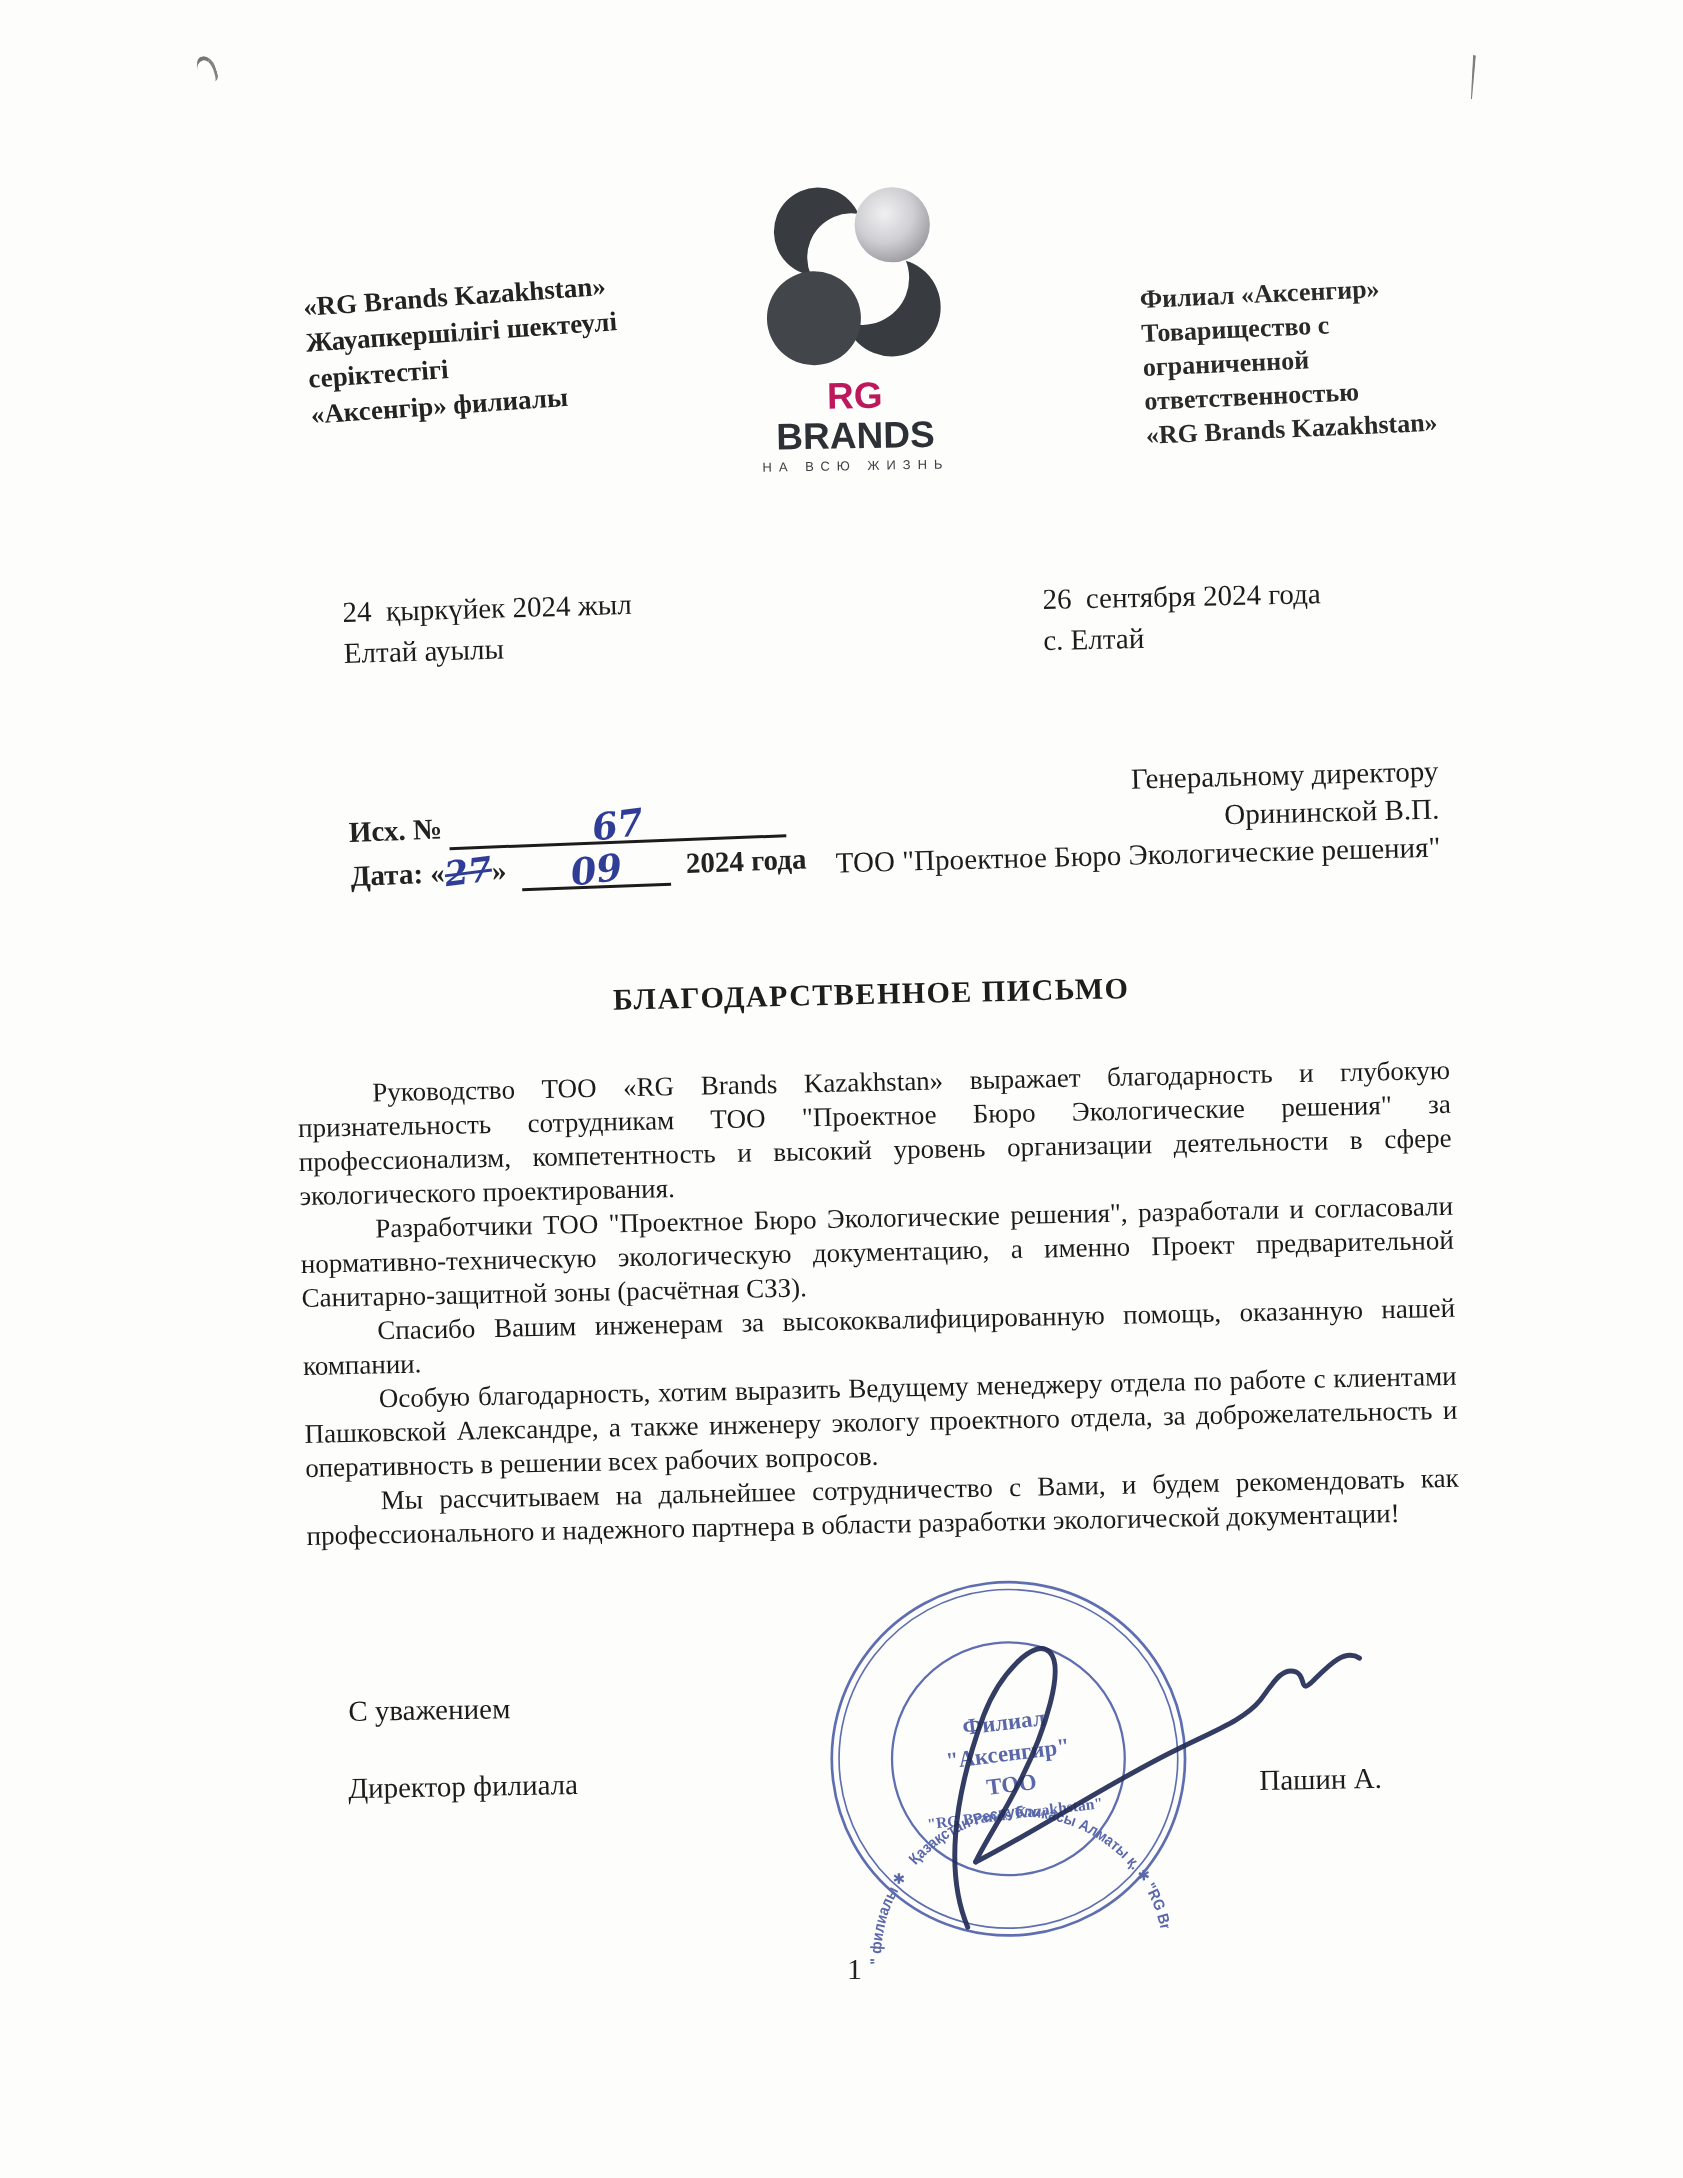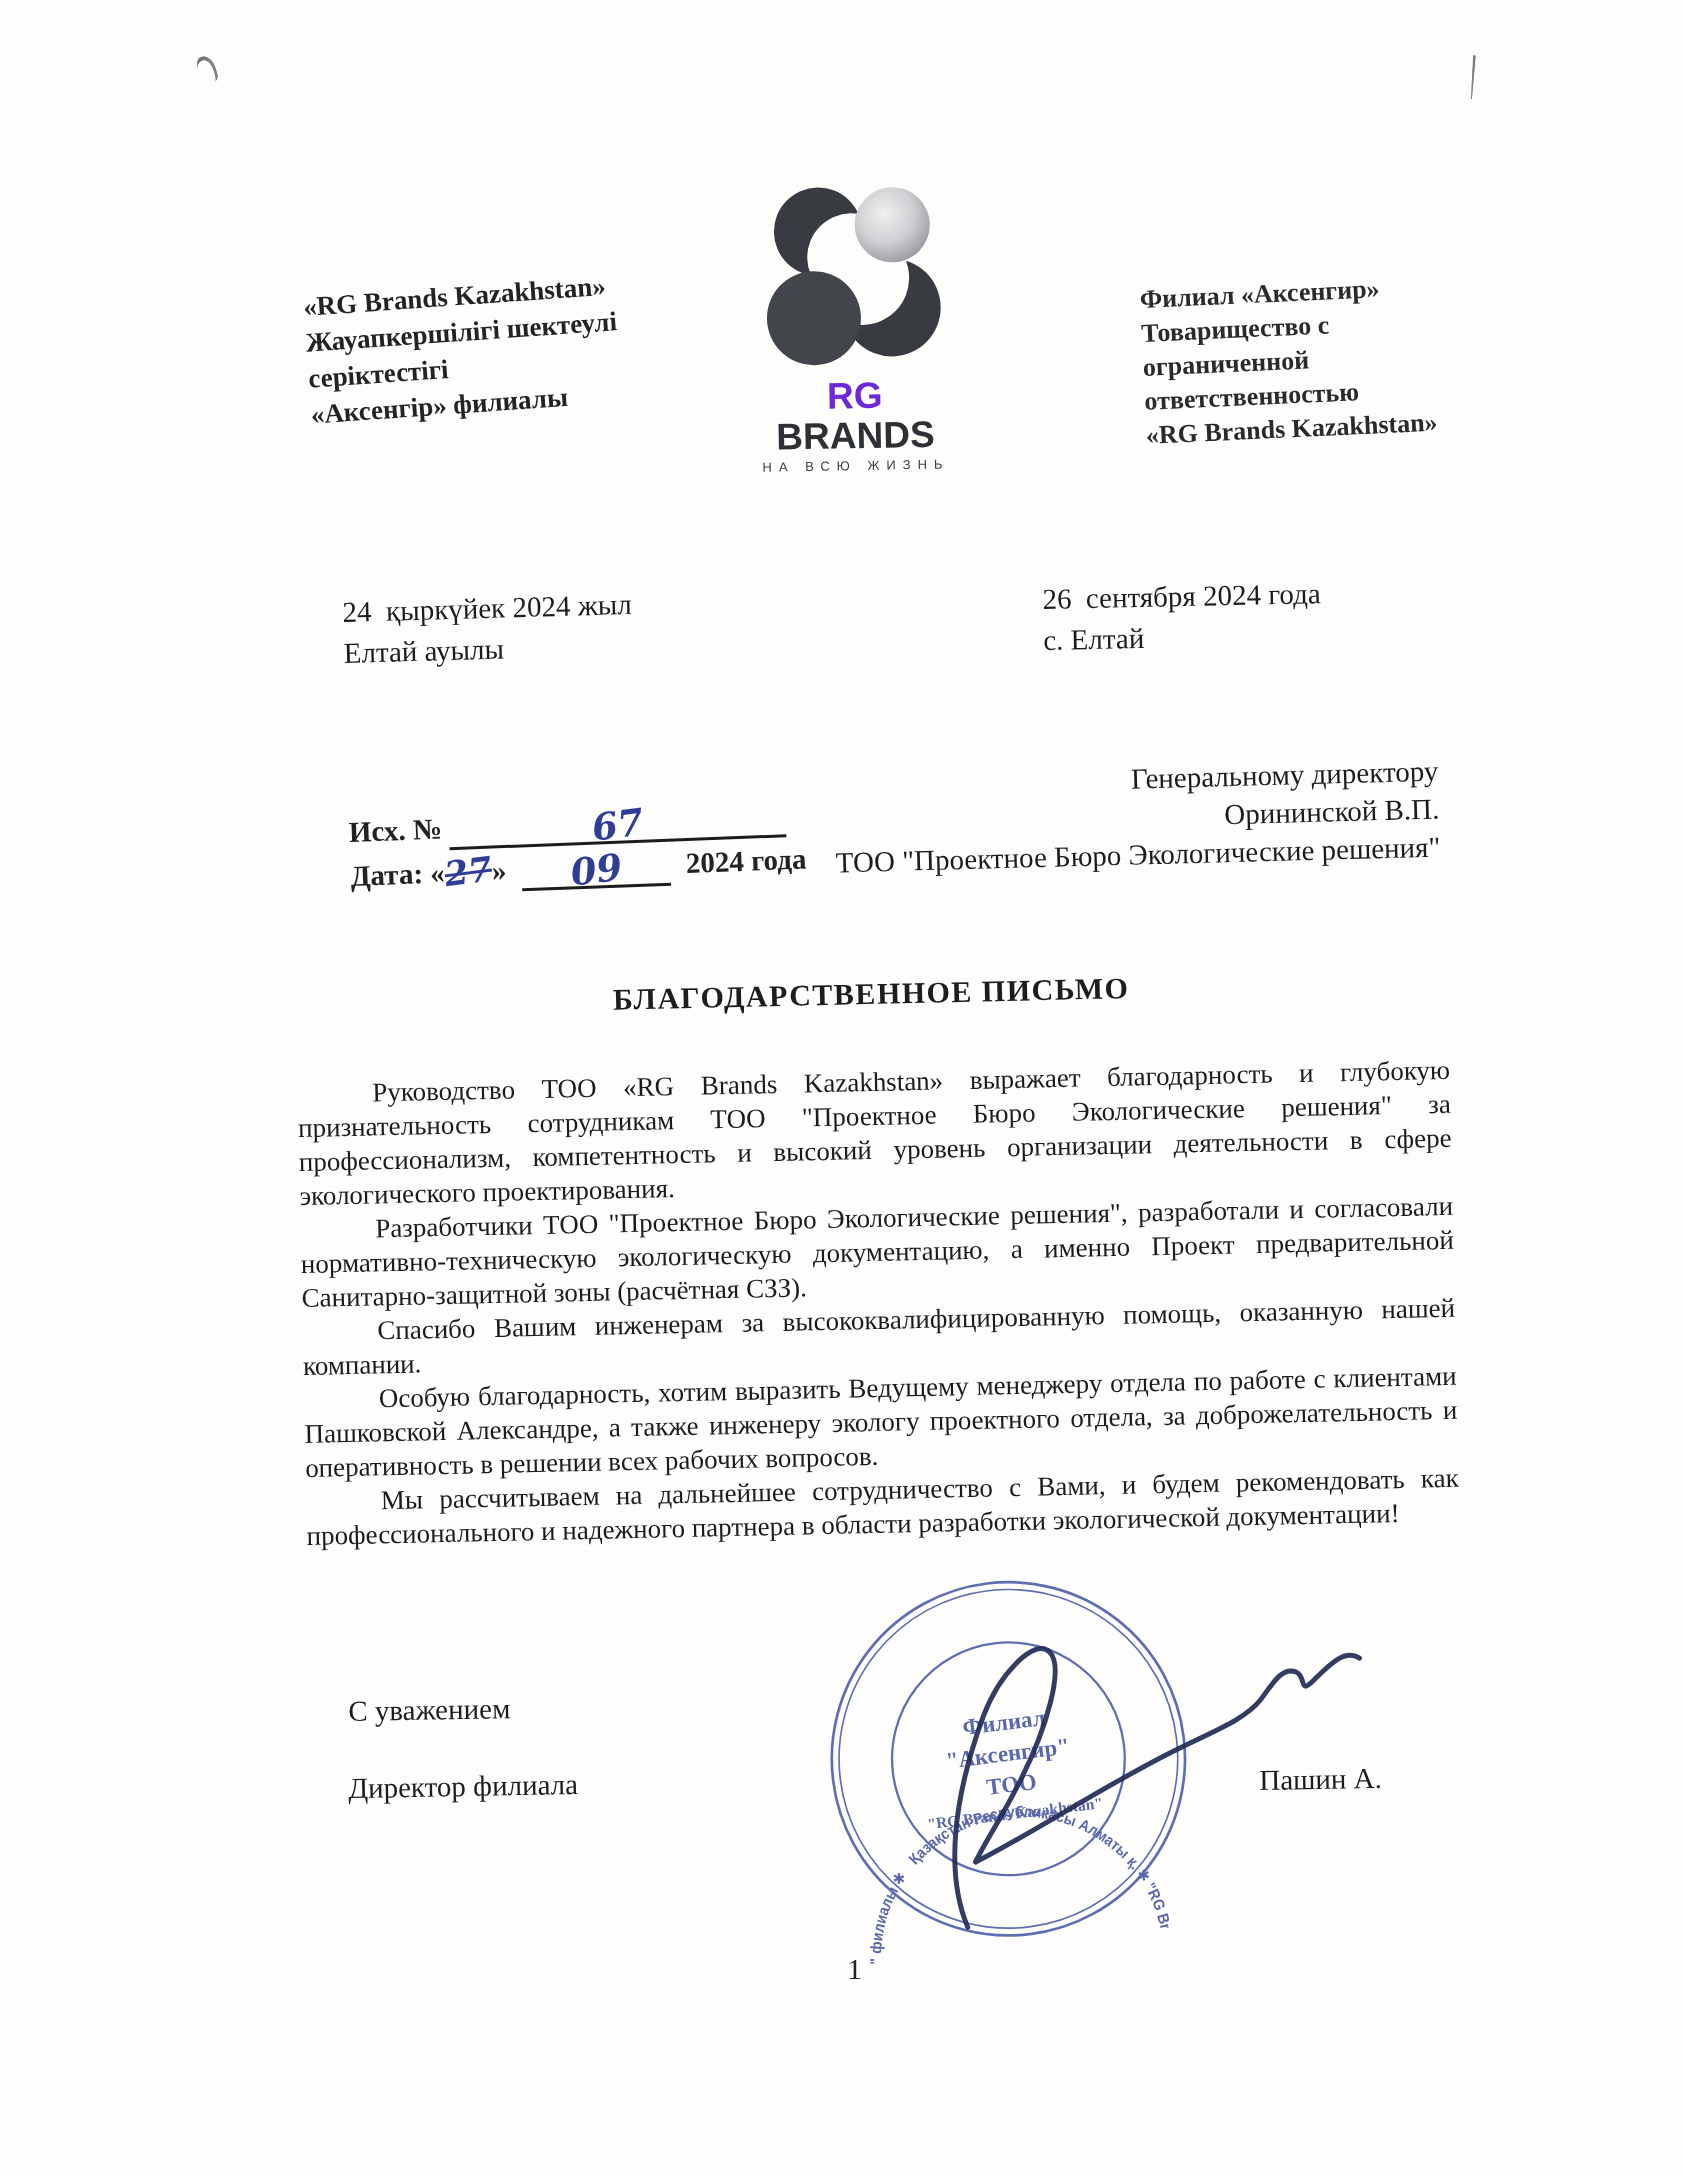--- a/index.html
+++ b/index.html
@@ -27,21 +27,21 @@
   .sender-kk{left:302px;top:289px;width:376px;transform:rotate(-4deg);
     font-weight:bold;font-size:27px;line-height:36px;color:#232323;}
   .sender-ru{left:1139px;top:283px;width:356px;transform:rotate(-2.6deg);
     font-weight:bold;font-size:26px;line-height:34px;color:#2a2a2a;}
 
   
   .logo{left:747px;top:180px;width:208px;transform:rotate(-1deg);text-align:center;}
   .logo-mark{display:block;margin:0 auto;}
   .logo-word{font-family:"Liberation Sans","DejaVu Sans",sans-serif;
     font-size:37px;font-weight:bold;letter-spacing:0px;line-height:40px;}
-  .logo-rg{color:#6d28d9;}
+  .logo-rg{color:#be185d;}
   .logo-brands{color:#2d3135;}
   .logo-tag{font-family:"Liberation Sans","DejaVu Sans",sans-serif;
     font-size:13px;letter-spacing:7px;color:#3e4246;margin-top:2px;}
 
   
   .dateline-kk{left:342px;top:592px;transform:rotate(-1.6deg);font-size:29px;line-height:41px;}
   .dateline-ru{left:1042px;top:579px;transform:rotate(-1.2deg);font-size:29px;line-height:41px;}
 
   
   .reference{left:348px;top:810px;transform:rotate(-2.2deg);font-size:29px;font-weight:bold;line-height:44px;color:#222;}

